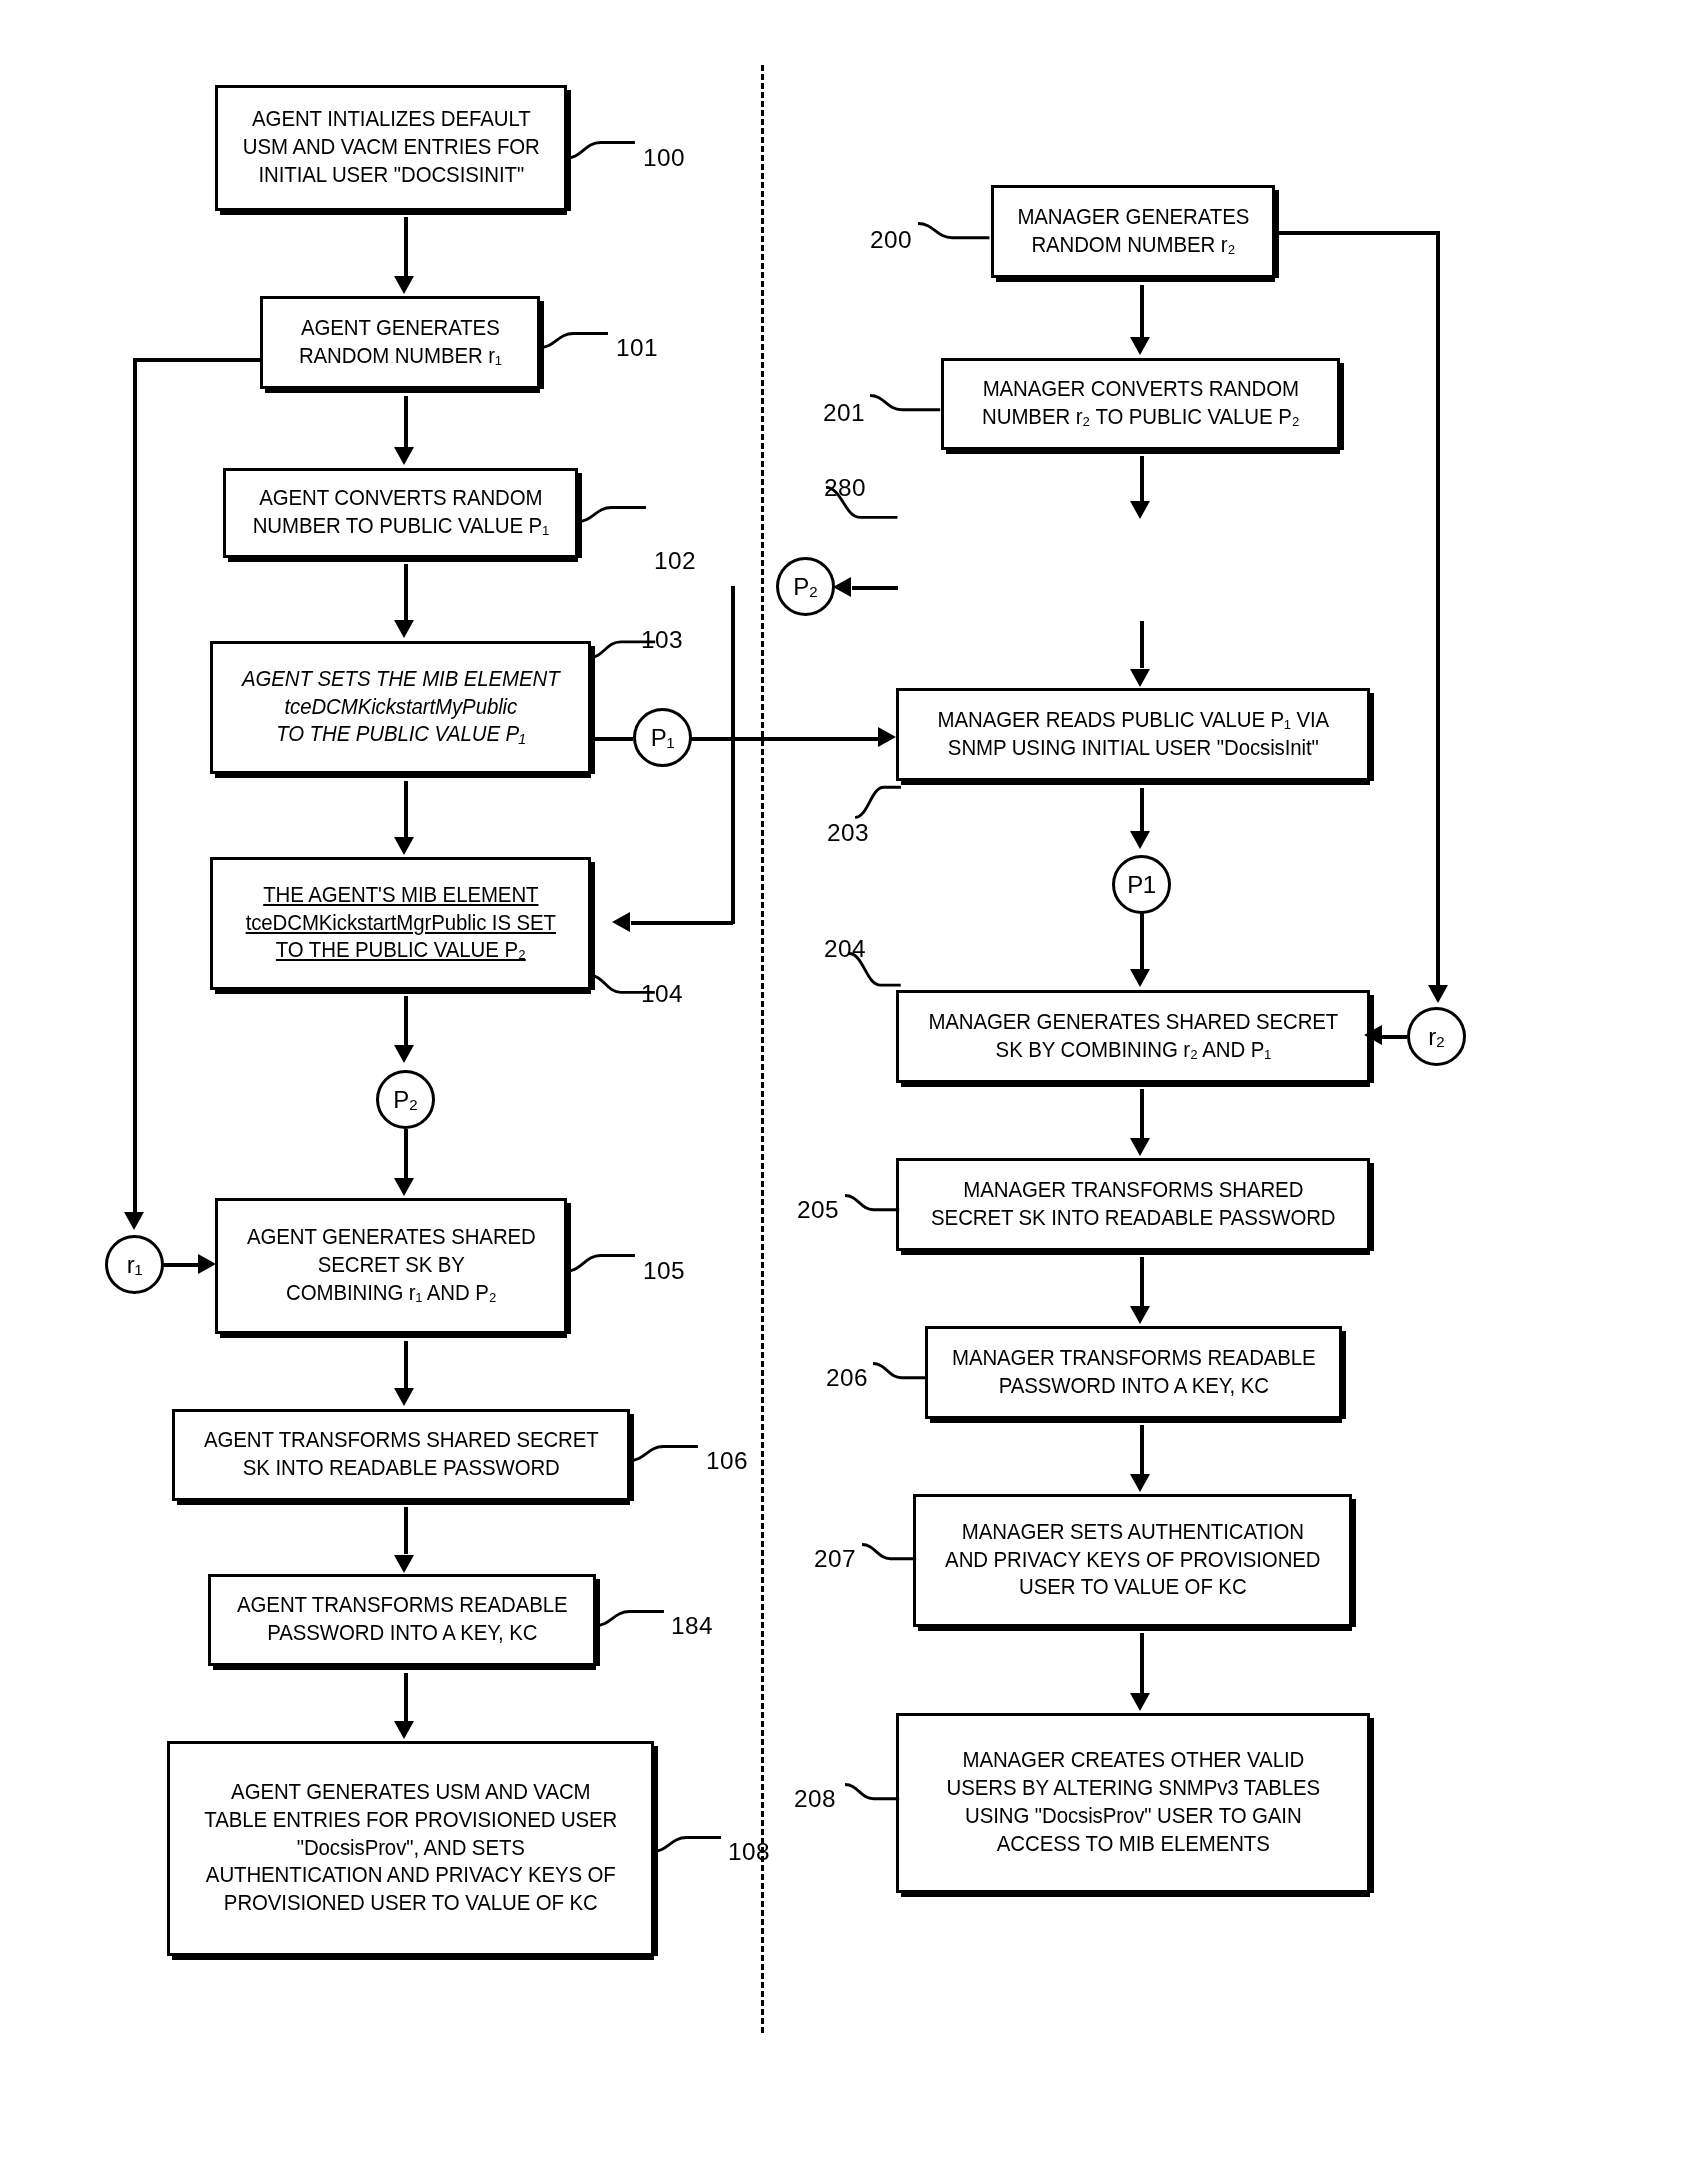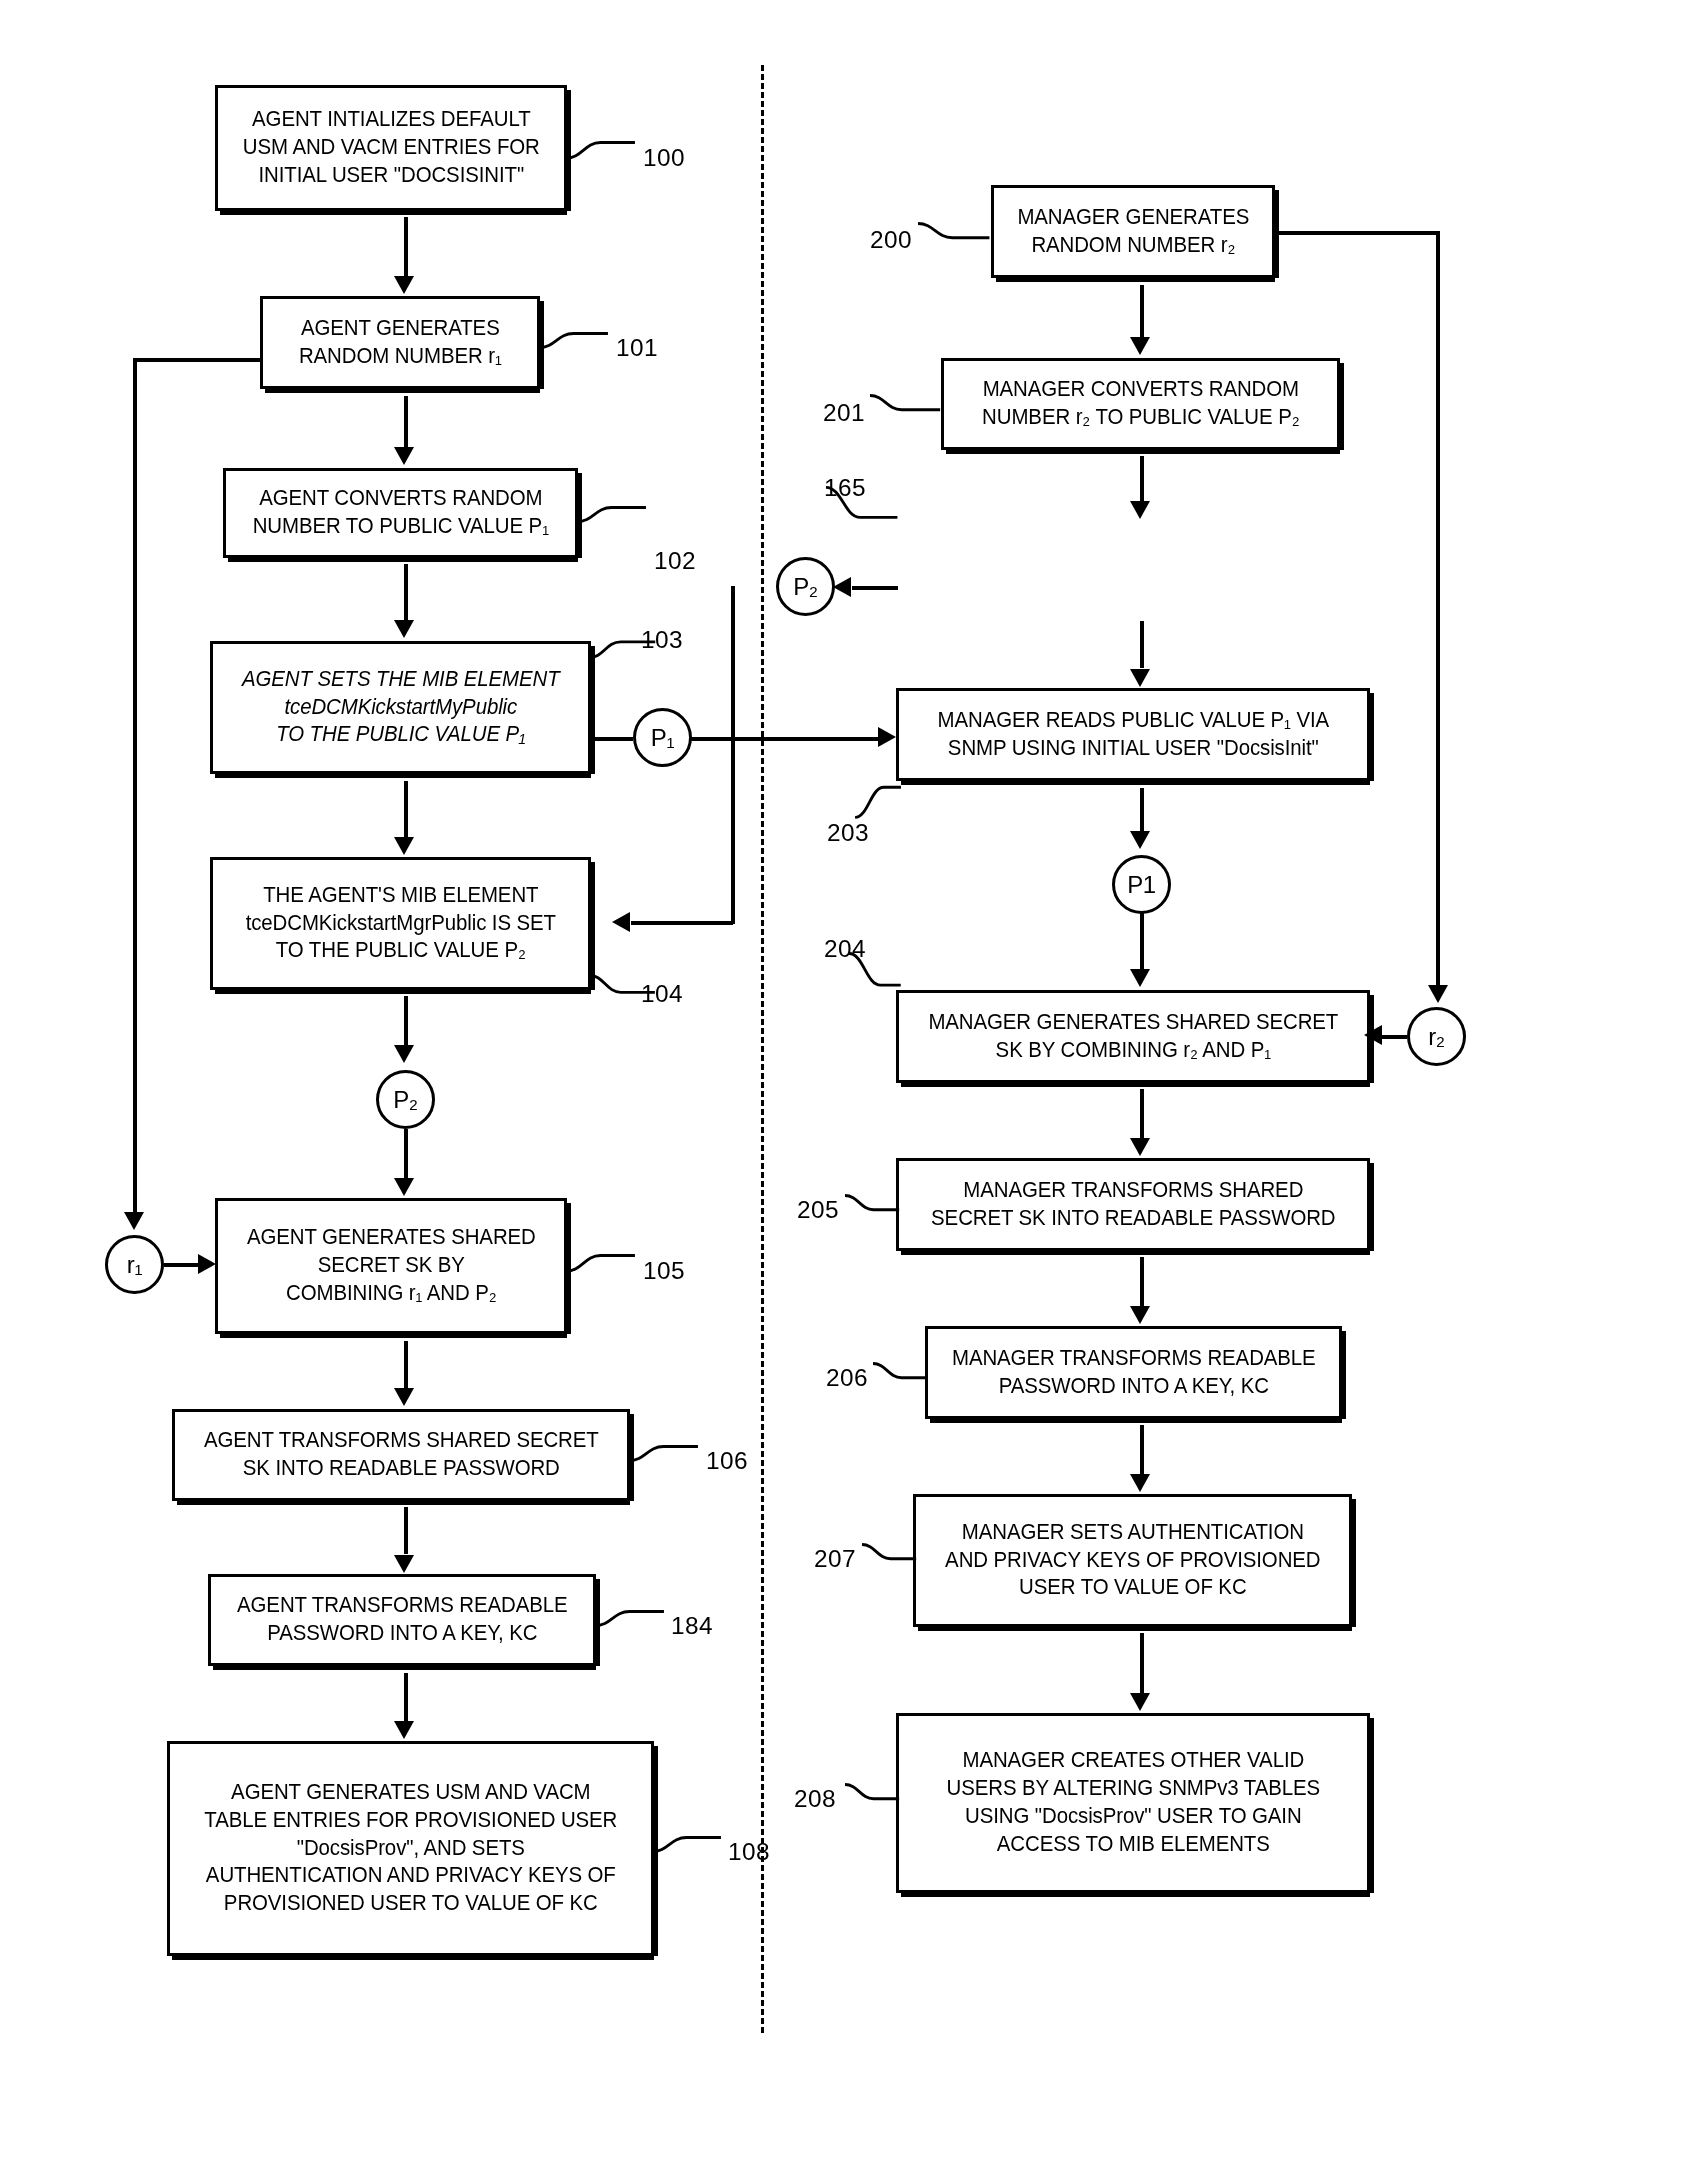--- a/index.html
+++ b/index.html
@@ -170,21 +170,21 @@
   <div class="ln-h" style="left:590px; top:737px; width:43px;"></div>
   <div class="circ" style="left:633px; top:708px; width:59px; height:59px;">
     <span>P₁</span>
   </div>
   <div class="ln-h" style="left:691px; top:737px; width:187px;"></div>
   <div class="ar-r" style="left:878px; top:727px;"></div>
 
   <div class="ln-v" style="left:404px; top:781px; height:56px;"></div>
   <div class="ar-d" style="left:394px; top:837px;"></div>
 
-  <div class="box" style="left:210px; top:857px; width:381px; height:133px;">
+  <div class="box" style="left:210px; top:857px; width:381px; height:133px;text-decoration:underline;">
     <span class="txt">THE AGENT'S MIB ELEMENT
 tceDCMKickstartMgrPublic IS SET
 TO THE PUBLIC VALUE P₂</span>
   </div>
   <svg class="lead" style="left:589px; top:971px; width:72px; height:32px;" viewBox="0 0 100 45" width="72" height="32">
     <path d="M0,6 C20,6 24,30 44,30 L92,30" stroke="#000" stroke-width="4" fill="none"></path>
   </svg>
   <div class="ref" style="left:641px; top:980px;">104</div>
 
   <div class="ln-v" style="left:731px; top:586px; height:338px;"></div>
@@ -283,21 +283,21 @@
     <path d="M0,6 C20,6 24,26 44,26 L98,26" stroke="#000" stroke-width="4" fill="none"></path>
   </svg>
   <div class="ref" style="left:823px; top:399px;">201</div>
 
   <div class="ln-v" style="left:1140px; top:456px; height:45px;"></div>
   <div class="ar-d" style="left:1130px; top:501px;"></div>
 
   <svg class="lead" style="left:826px; top:483px; width:75px; height:43px;" viewBox="0 0 105 60" width="75" height="43">
     <path d="M0,6 C22,6 26,48 48,48 L100,48" stroke="#000" stroke-width="4" fill="none"></path>
   </svg>
-  <div class="ref" style="left:824px; top:474px;">165</div>
+  <div class="ref" style="left:824px; top:474px;">280</div>
 
   <div class="ln-h" style="left:852px; top:586px; width:46px;"></div>
   <div class="ar-l" style="left:833px; top:577px;"></div>
   <div class="circ" style="left:776px; top:557px; width:59px; height:59px;">
     <span>P₂</span>
   </div>
 
   <div class="ln-v" style="left:1140px; top:621px; height:47px;"></div>
   <div class="ar-d" style="left:1130px; top:669px;"></div>
 

